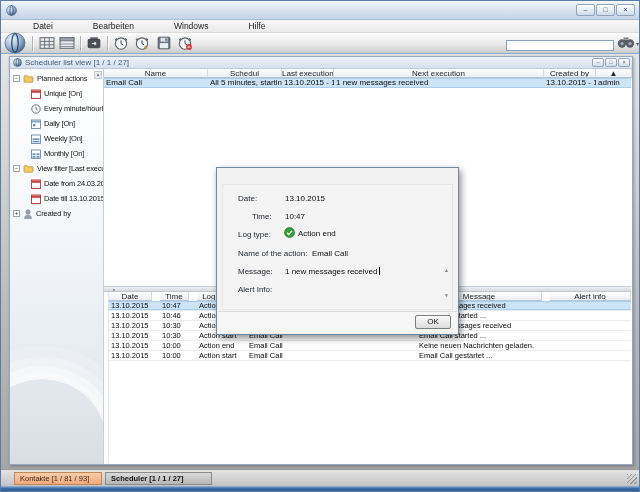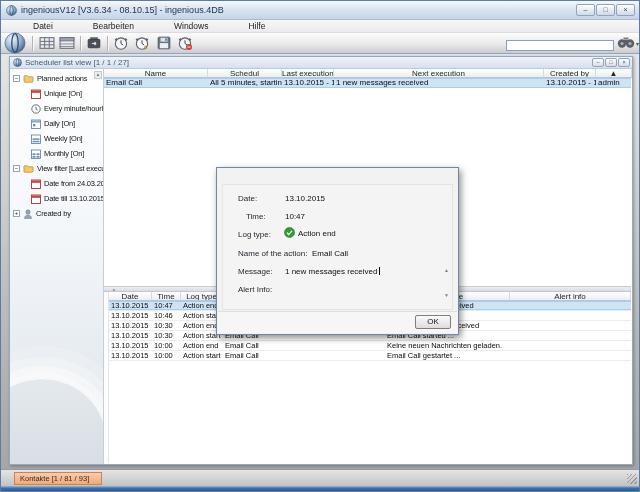--- a/index.html
+++ b/index.html
@@ -60,21 +60,21 @@
     font-size:7.5px;letter-spacing:-0.2px;white-space:nowrap;color:#151515;}
   .expander{width:7px;height:7px;border:1px solid #9aa5b1;background:#fff;
     font-size:6px;line-height:5px;text-align:center;color:#333;flex:0 0 auto;}
   .expander.minus::before{content:"−";} .expander.plus::before{content:"+";}
   .tree-scroll{position:absolute;top:2px;right:1px;width:8px;height:8px;background:#e9edf2;
     border:1px solid #c2cad2;font-size:4.5px;line-height:6px;text-align:center;color:#607080;}
   .tree-scroll::before{content:"▲";}
   
   .content-right{position:absolute;left:94px;right:1px;top:12px;bottom:1px;background:#fff;}
   .grid-top{display:grid;grid-template-columns:104px 74px 52px 210px 52px 36px 1fr;}
-  .grid-log{display:grid;grid-template-columns:43px 29px 42px 162px 125px 1fr;}
+  .grid-log{display:grid;grid-template-columns:43px 29px 42px 162px 125px 1fr;gap:8px;}
   .hdr .hcell{height:9px;line-height:9px;font-size:8px;text-align:center;color:#20262c;
     background:linear-gradient(#ffffff,#eaeef3);border-right:1px solid #d4dae1;
     border-bottom:1px solid #b9c5d2;overflow:hidden;white-space:nowrap;}
   .row .cell{height:10px;line-height:10px;font-size:8px;padding:0 2px;overflow:hidden;
     white-space:nowrap;color:#0c0c0c;}
   .row.selected{background:#cde4f7;box-shadow:inset 0 1px 0 #aacdec,inset 0 -1px 0 #aacdec;}
   .logrow .cell{height:9px;line-height:9px;font-size:7.5px;}
   .logrow{border-bottom:1px solid #e9edf1;}
   .scrollhint{font-size:4.5px;color:#66727e;text-align:center;}
   .splitter{position:absolute;left:0;right:0;top:217px;height:6px;
@@ -124,21 +124,20 @@
       <defs>
           <radialGradient id="lg3" cx="35%" cy="30%" r="75%">
         <stop offset="0" stop-color="#eef5fc"></stop>
             <stop offset=".55" stop-color="#9db8d4"></stop>
             <stop offset="1" stop-color="#46648c"></stop>
           </radialGradient>
         </defs>
       <circle cx="5.5" cy="5.5" r="5" fill="url(#lg3)" stroke="#3a5578" stroke-width="0.5"></circle>
       <ellipse cx="5.5" cy="5.5" rx="1.7" ry="4.7" fill="none" stroke="#2e4a6e" stroke-width="0.8"></ellipse>
     </svg>
-    <span class="title">ingeniousV12 [V3.6.34 - 08.10.15] - ingenious.4DB</span>
     <div class="winbtns">
       <div class="wbtn min"></div>
       <div class="wbtn max"></div>
       <div class="wbtn close"></div>
     </div>
   </div>
 
   <div class="menubar">
     <span>Datei</span>
     <span>Bearbeiten</span>
@@ -401,21 +400,21 @@
             <div class="cell"></div>
           </div>
         </div>
       </div>
     </div>
 
     <div class="dialog">
       <div class="dlg-inset"></div>
       <div class="dlg-label" style="left:14px;top:26px">Date:</div>
       <div class="dlg-value" style="left:68px;top:26px">13.10.2015</div>
-      <div class="dlg-label" style="left:22px;top:44px">Time:</div>
+      <div class="dlg-label" style="left:28px;top:44px">Time:</div>
       <div class="dlg-value" style="left:68px;top:44px">10:47</div>
       <div class="dlg-label" style="left:14px;top:62px">Log type:</div>
       <svg style="position:absolute;left:67px;top:59px" width="11" height="11" viewBox="0 0 11 11">
         <circle cx="5.5" cy="5.5" r="5" fill="#2f9e38" stroke="#1e7026" stroke-width="0.6"></circle>
         <path d="M3.1 5.7l1.7 1.8 3.2-3.6" stroke="#fff" stroke-width="1.3" fill="none"></path>
         </svg>
       <div class="dlg-value" style="left:81px;top:61px">Action end</div>
       <div class="dlg-label" style="left:14px;top:81px">Name of the action:</div>
       <div class="dlg-value" style="left:95px;top:81px">Email Call</div>
       <div class="dlg-label" style="left:14px;top:99px">Message:</div>
@@ -424,16 +423,17 @@
       <div class="msg-arrow" style="top:124px">▼</div>
       <div class="dlg-label" style="left:14px;top:117px">Alert Info:</div>
       <div class="dlg-footer">
         <div class="ok-btn">OK</div>
       </div>
     </div>
   </div>
 
   <div class="taskbar">
     <div class="tab kontakte">Kontakte [1 / 81 / 93]</div>
+    <div class="tab scheduler">Scheduler [1 / 1 / 27]</div>
     <div class="grip"></div>
   </div>
   <div class="bottom-border"></div>
 </div>
 
 </body></html>

